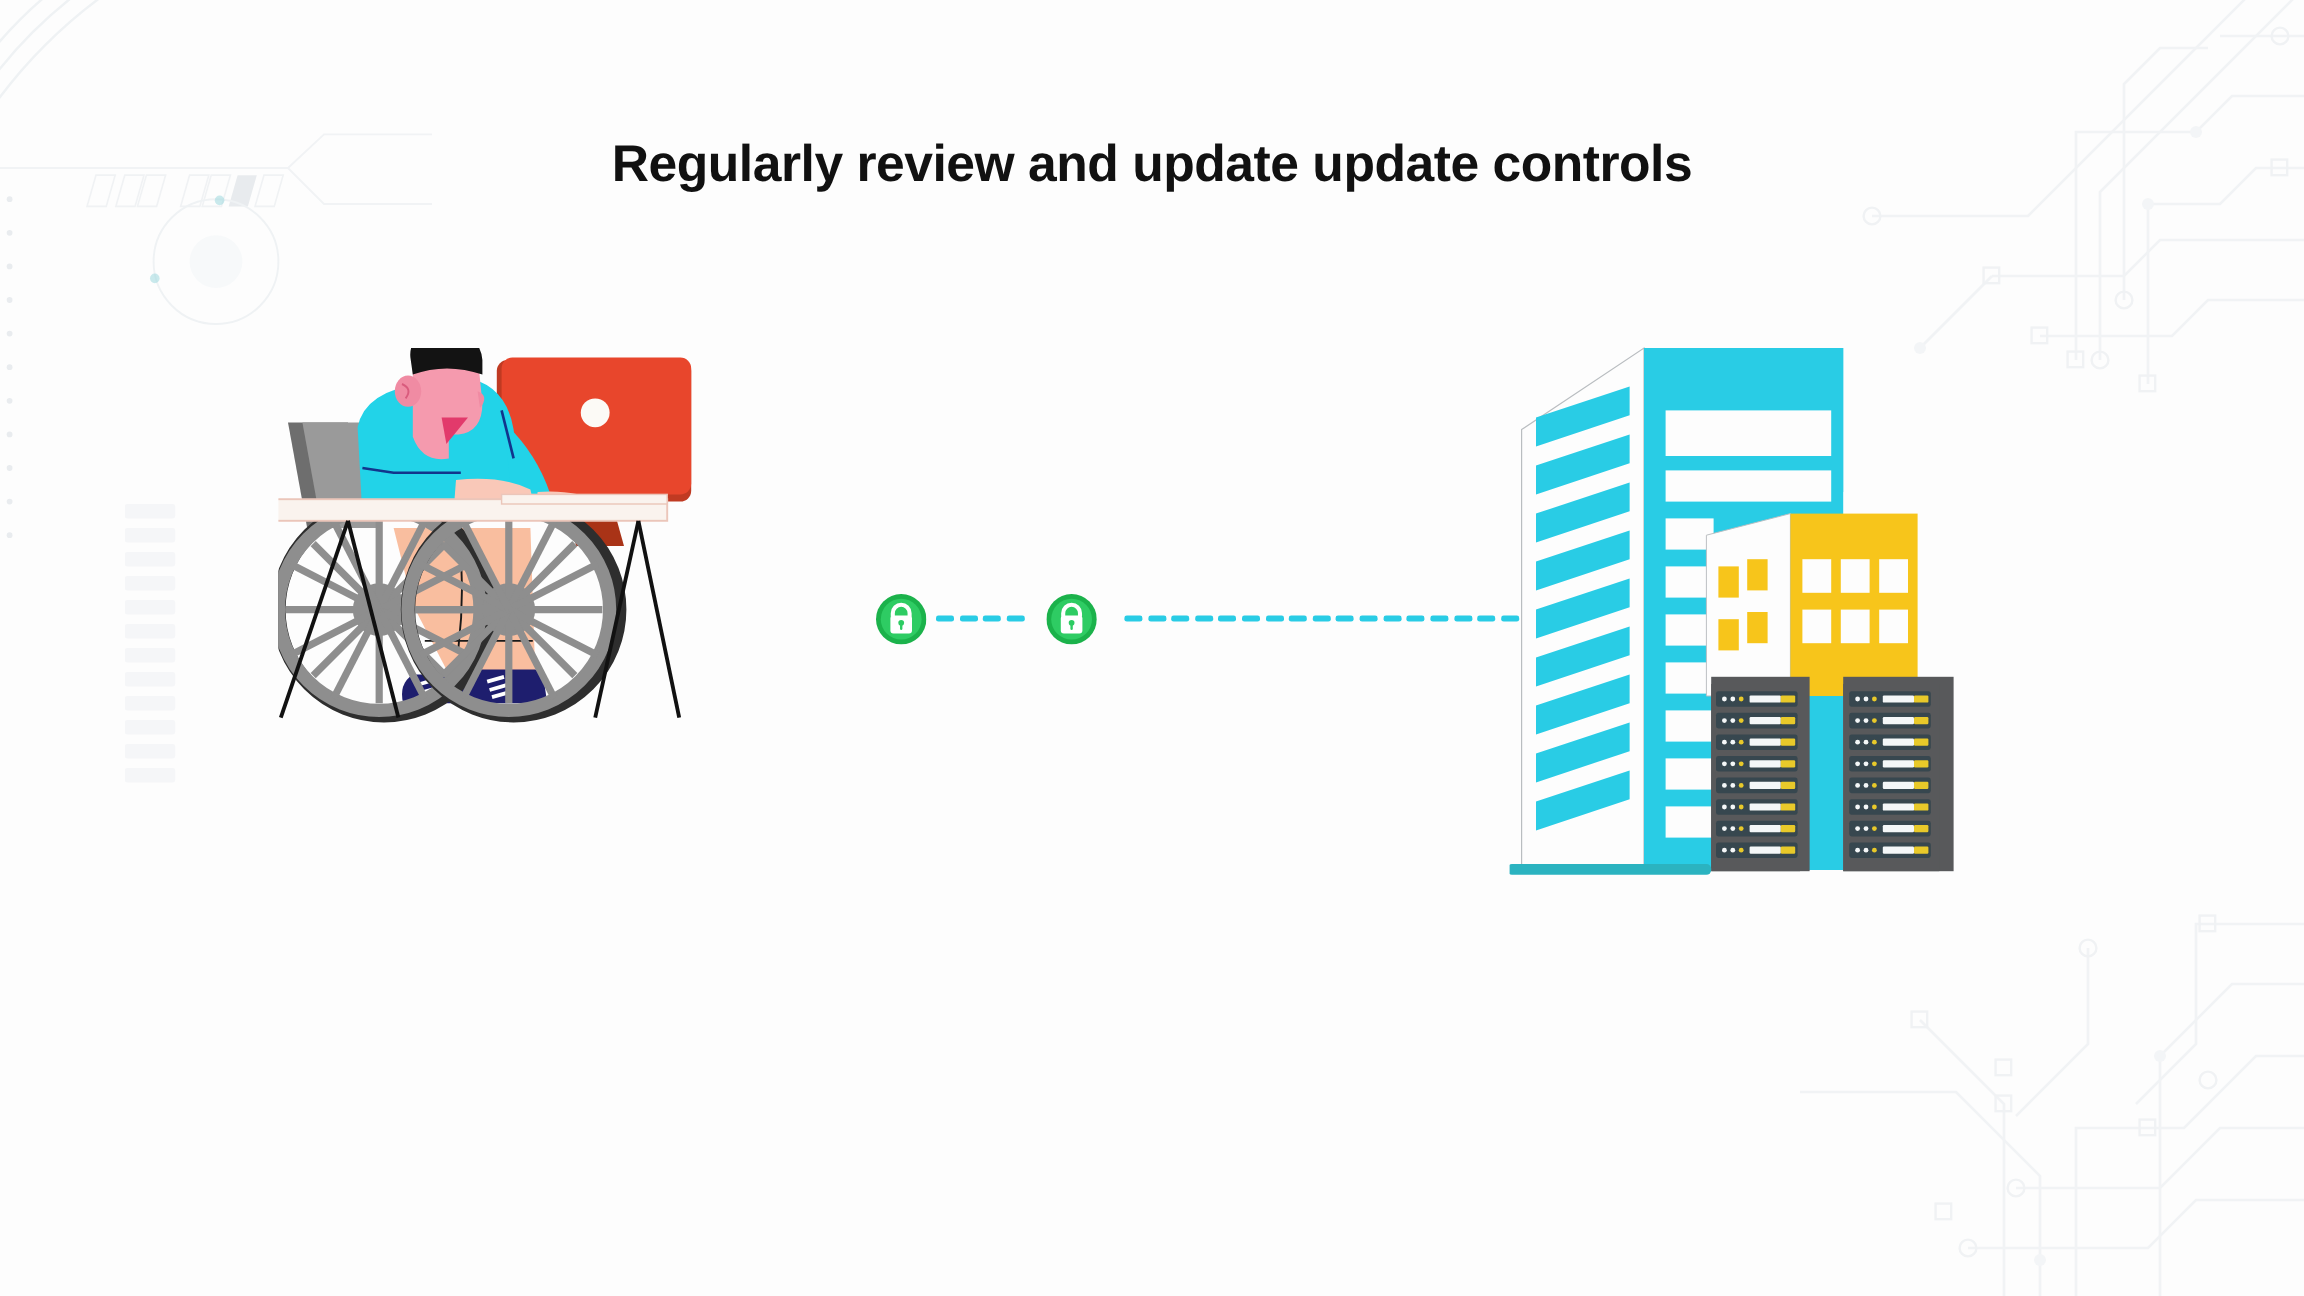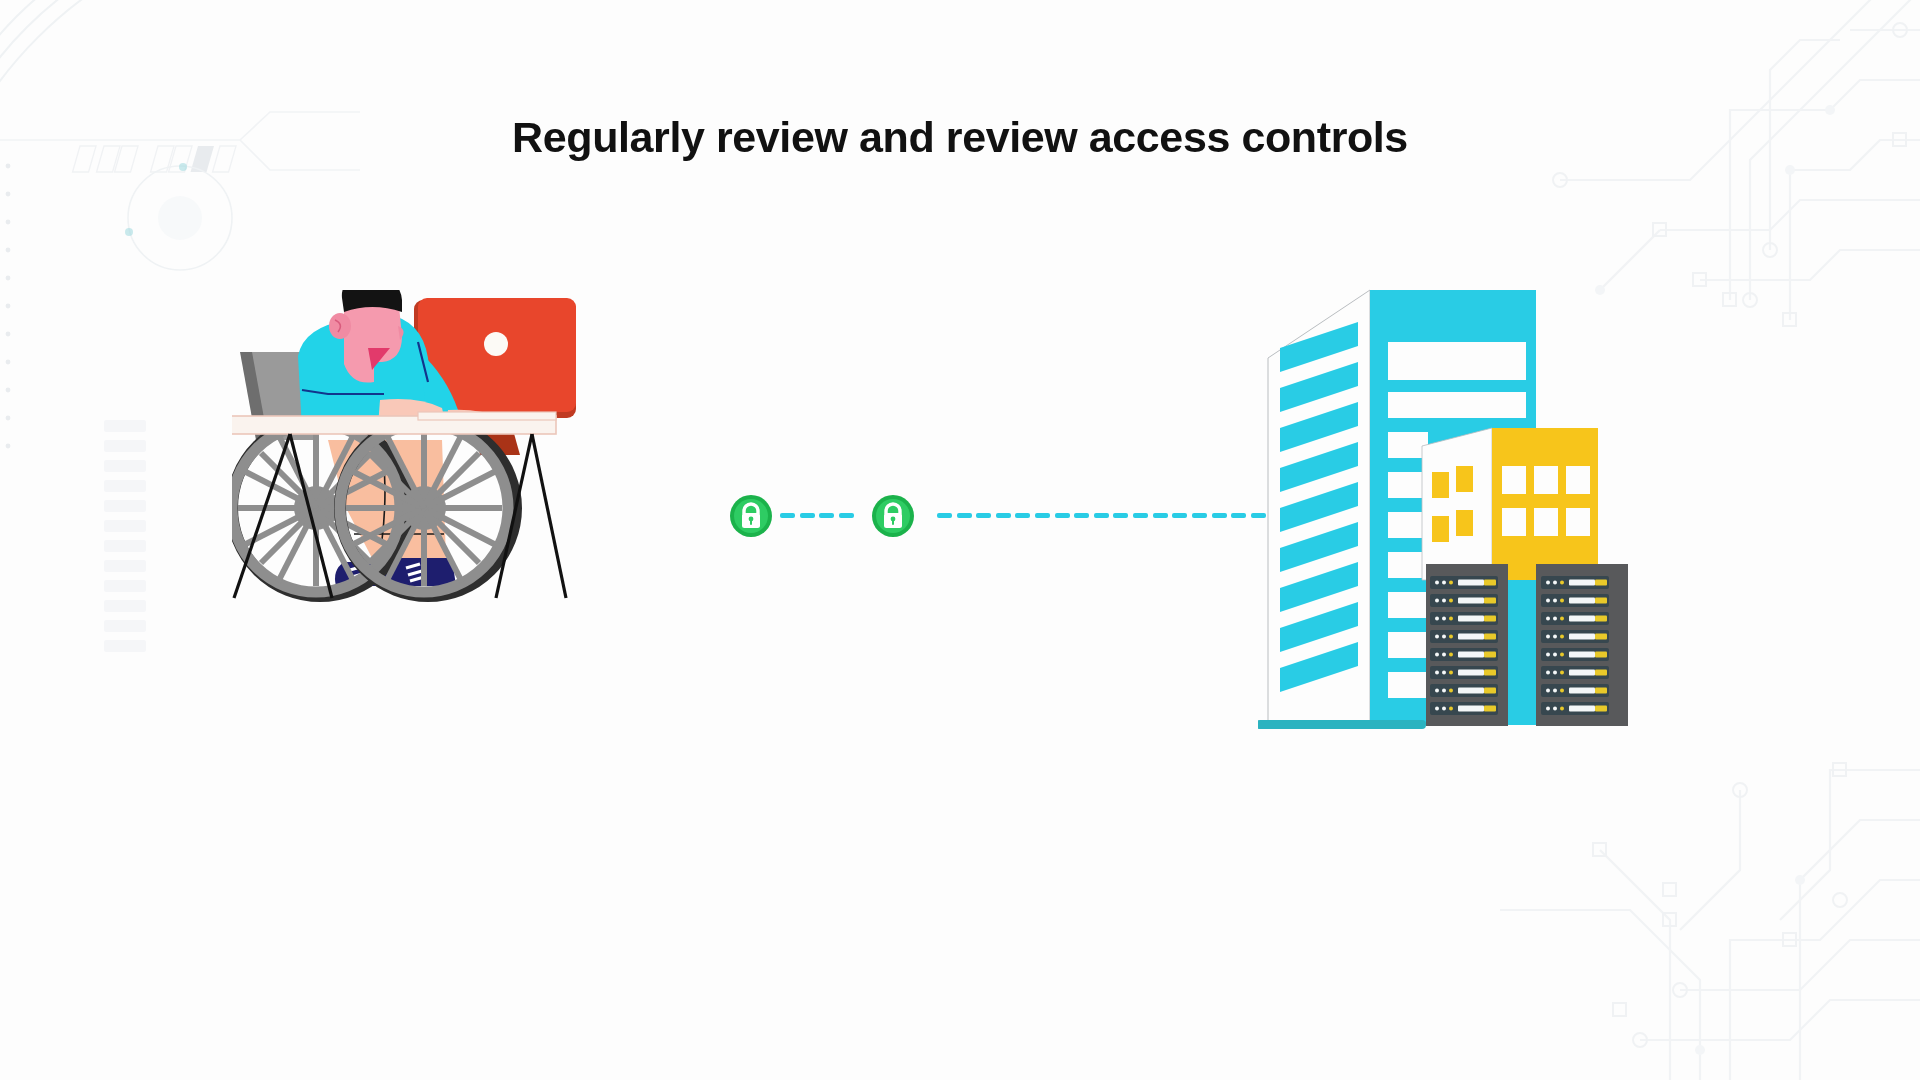--- a/index.html
+++ b/index.html
@@ -195,21 +195,21 @@
         <rect x="283" y="183" width="13" height="13"></rect>
         <rect x="113" y="253" width="13" height="13"></rect>
       </g>
       <g fill="#F3F5F7">
         <circle cx="200" cy="300" r="5"></circle>
         <circle cx="300" cy="130" r="5"></circle>
       </g>
     </svg>
   </div>
 
-  <h1 id="page-title" style="color: rgb(17, 17, 17);">Regularly review and review access controls</h1>
+  <h1 id="page-title" style="color: rgb(17, 17, 17);">Regularly review and update update controls</h1>
 
   <div id="person-scene">
     <svg width="480" height="450" viewBox="0 0 480 450">
 
       <g>
         <path d="M 8 62 L 58 62 L 74 150 L 24 150 Z" fill="#6E6E6E"></path>
         <path d="M 20 62 L 70 62 L 86 150 L 36 150 Z" fill="#9A9A9A"></path>
       </g>
 
       <g>

